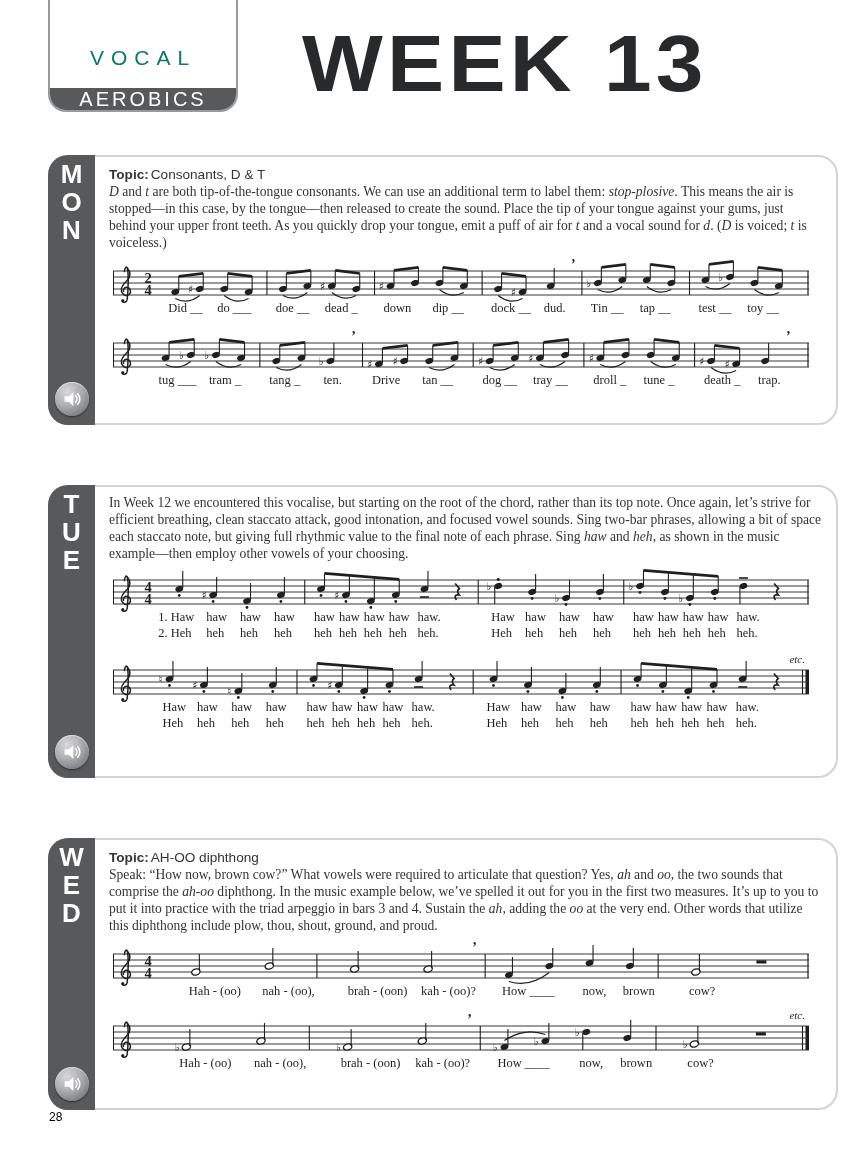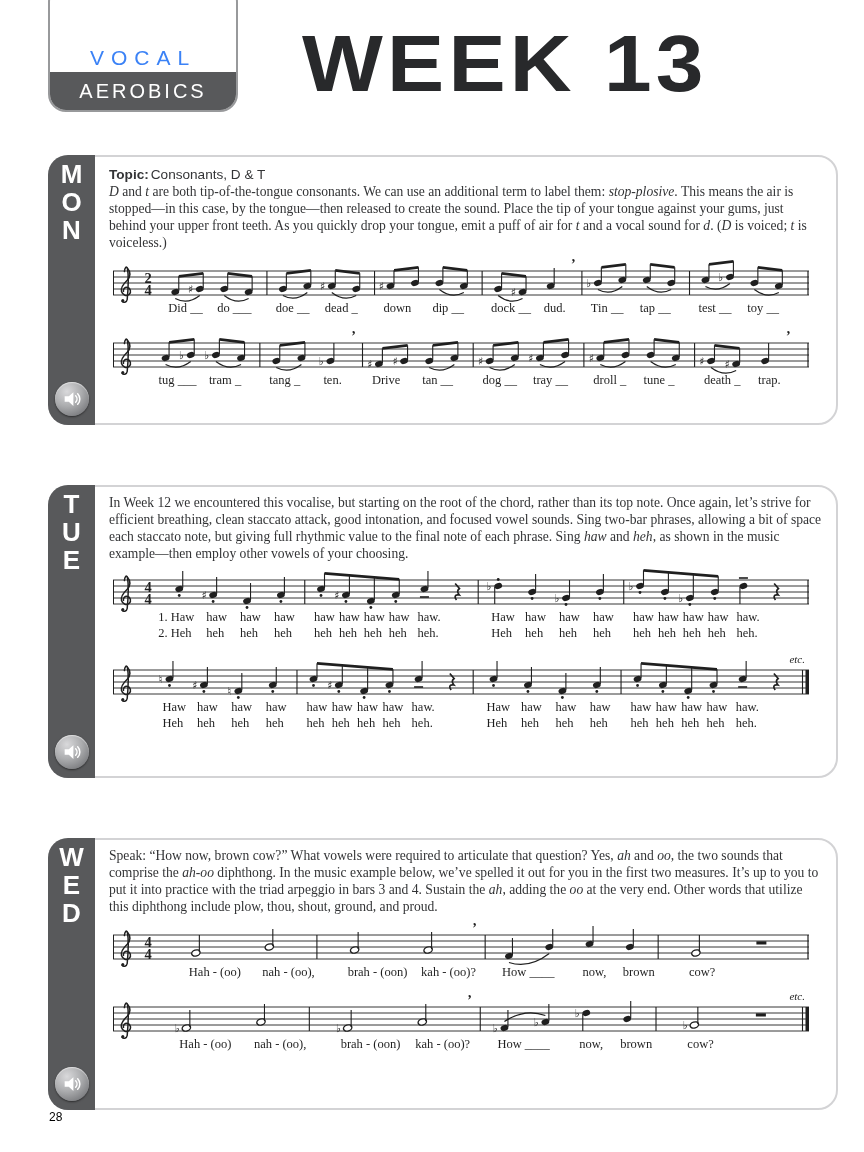--- a/index.html
+++ b/index.html
@@ -3,22 +3,22 @@
 <meta charset="utf-8">
 <style>
   html,body{margin:0;padding:0;background:#ffffff;}
   body{width:864px;height:1152px;position:relative;font-family:"Liberation Sans",sans-serif;color:#333436;overflow:hidden;}
   .page{position:absolute;inset:0;background:#fff;}
 
   
   .logo{position:absolute;left:48px;top:-16px;width:190px;height:128px;background:#fff;
         border:2px solid #98999b;border-radius:18px;overflow:hidden;box-sizing:border-box;}
   .logo-top{position:absolute;bottom:40px;left:0;right:0;text-align:center;font-size:21px;
-        letter-spacing:7px;color:#3b82f6;font-weight:500;}
-  .logo-bottom{position:absolute;bottom:0;left:0;right:0;height:38px;background:#58595b;color:#fff;
+        letter-spacing:7px;color:#0f766e;font-weight:500;}
+  .logo-bottom{position:absolute;bottom:0;left:0;right:0;height:22px;background:#58595b;color:#fff;
         display:flex;align-items:center;justify-content:center;font-size:20px;letter-spacing:3px;font-weight:500;}
 
   .title{position:absolute;left:302px;top:24px;margin:0;font-size:80px;line-height:1;font-weight:700;
         color:#28292b;letter-spacing:4px;transform:scaleX(1.07);transform-origin:left top;white-space:nowrap;}
 
   
   .day-panel{position:absolute;left:48px;width:790px;background:#fff;border:2px solid #d3d3d5;
         border-radius:20px;box-sizing:border-box;}
   #panel-mon{top:155px;height:270px;}
   #panel-tue{top:485px;height:293px;}
@@ -543,20 +543,21 @@
       </div>
       <div class="audio-btn">
         <svg width="22" height="22" viewBox="0 0 24 24">
           <polygon points="4,9 8.5,9 13.5,4.5 13.5,19.5 8.5,15 4,15" fill="#ffffff"></polygon>
           <path d="M16 8.5 A5 5 0 0 1 16 15.5" fill="none" stroke="#ffffff" stroke-width="1.6" stroke-linecap="round"></path>
           <path d="M18.2 6.2 A8.3 8.3 0 0 1 18.2 17.8" fill="none" stroke="#ffffff" stroke-width="1.6" stroke-linecap="round"></path>
         </svg>
       </div>
     </div>
     <div class="panel-content">
+      <p class="topic"><b>Topic:</b><span>AH-OO diphthong</span></p>
       <p class="body-text">Speak: “How now, brown cow?” What vowels were required to articulate that question? Yes, <i>ah</i> and <i>oo</i>, the two sounds that comprise the <i>ah-oo</i> diphthong. In the music example below, we’ve spelled it out for you in the first two measures. It’s up to you to put it into practice with the triad arpeggio in bars 3 and 4. Sustain the <i>ah</i>, adding the <i>oo</i> at the very end. Other words that utilize this diphthong include plow, thou, shout, ground, and proud.</p>
       <svg class="stave" width="700" height="68" viewBox="0 0 700 68">
           <line x1="2" y1="16" x2="698" y2="16" stroke="#1f1f1f" stroke-width="0.9"></line>
           <line x1="2" y1="22" x2="698" y2="22" stroke="#1f1f1f" stroke-width="0.9"></line>
           <line x1="2" y1="28" x2="698" y2="28" stroke="#1f1f1f" stroke-width="0.9"></line>
           <line x1="2" y1="34" x2="698" y2="34" stroke="#1f1f1f" stroke-width="0.9"></line>
           <line x1="2" y1="40" x2="698" y2="40" stroke="#1f1f1f" stroke-width="0.9"></line>
           <line x1="2.5" y1="16" x2="2.5" y2="40" stroke="#1f1f1f" stroke-width="1"></line>
           <line x1="697" y1="16" x2="697" y2="40" stroke="#1f1f1f" stroke-width="1.2"></line>
           <path d="M 13.4 16.6 C 13.8 12.4 15.4 10.8 16.4 13.2 C 19.9 16.8 19.7 21.6 16.2 25.2 C 12.1 29.2 9.3 32.6 10.5 36.5 C 11.6 40.2 15.9 41.8 18.3 39.3 C 20.5 37 19.5 33 16.5 32.4 C 13.9 31.9 11.9 34.2 12.5 36.4" fill="none" stroke="#1f1f1f" stroke-width="1.5" stroke-linecap="round"></path>

